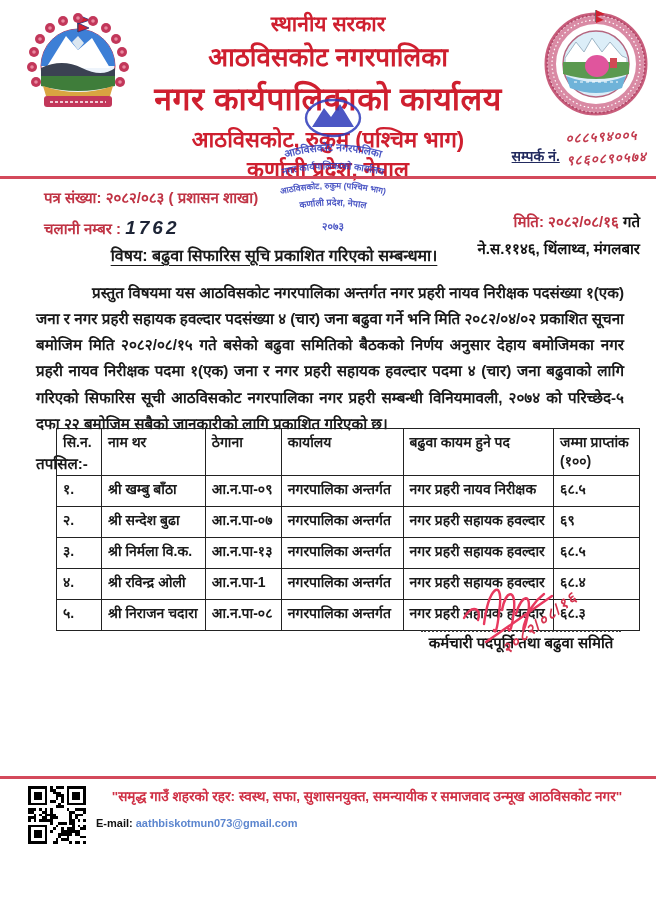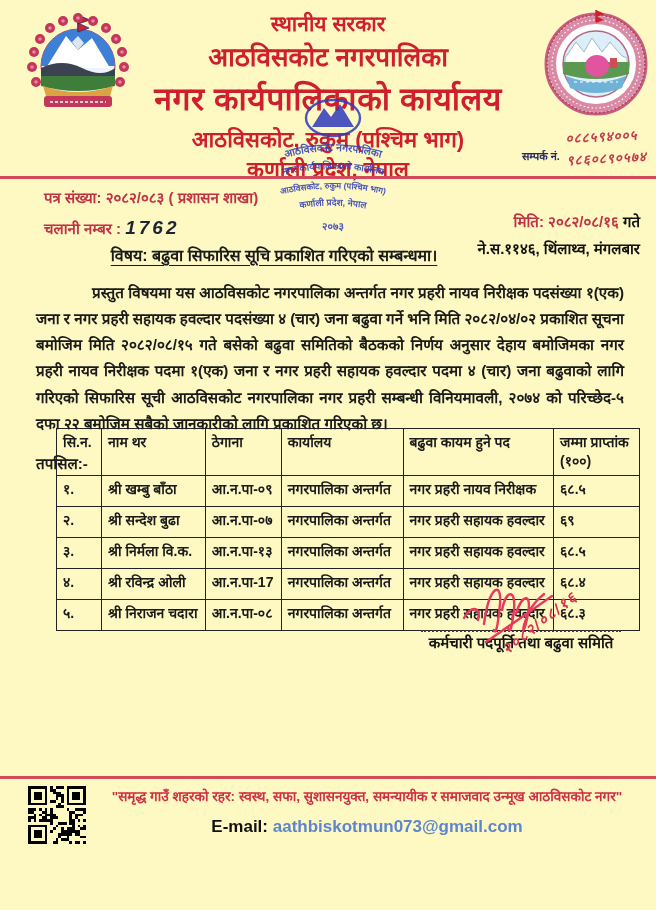--- a/index.html
+++ b/index.html
@@ -1,33 +1,33 @@
 <!DOCTYPE html>
 <html><head>
 <meta charset="utf-8">
 <style>
   html,body{margin:0;padding:0;background:#888;}
   .page{
     position:relative;width:656px;height:910px;margin:0 auto;
-    background:#fef9c3;overflow:hidden;
+    background:#ffffff;overflow:hidden;
     font-family:"Liberation Sans","DejaVu Sans",sans-serif;
     color:#1a1a1a;
   }
   
   .header-text{position:absolute;top:10px;left:0;width:656px;text-align:center;line-height:1.15;}
   .h-gov{font-size:21px;font-weight:700;color:#cf1f2f;margin:2px 0;}
   .h-muni{font-size:26px;font-weight:700;color:#cf1f2f;margin:7px 0 0 0;}
   .h-office{font-size:32px;font-weight:800;color:#cf1f2f;margin:8px 0 0 0;letter-spacing:.5px;}
   .h-addr1{font-size:22px;font-weight:700;color:#cf1f2f;margin:9px 0 0 0;}
   .h-addr2{font-size:22px;font-weight:700;color:#cf1f2f;margin:5px 0 0 0;}
   .logo{position:absolute;}
   .logo-left{left:22px;top:12px;}
   .logo-right{left:540px;top:6px;}
   .contact{position:absolute;top:126px;right:4px;display:flex;align-items:center;gap:6px;}
-  .contact-label{font-size:11px;font-weight:700;color:#222a5e;padding-top:16px;}
+  .contact-label{font-size:14px;font-weight:700;color:#222a5e;padding-top:16px;text-decoration:underline;}
   .contact-nums{display:flex;flex-direction:column;color:#c23b4e;font-size:13.5px;font-style:italic;font-weight:600;letter-spacing:1px;transform:rotate(-3deg);line-height:1.6;padding-right:6px;}
   .stamp{position:absolute;left:258px;top:94px;width:150px;height:145px;pointer-events:none;}
   .rule-top{position:absolute;top:176px;left:0;width:656px;border-top:3px solid #d4495b;}
   
   .meta{position:absolute;top:184px;left:44px;width:596px;display:flex;justify-content:space-between;}
   .meta-left{font-size:15px;font-weight:700;color:#c03344;line-height:1.8;}
   .chalani-value{color:#1d2436;font-style:italic;font-size:19px;letter-spacing:3px;font-weight:600;}
   .meta-right{text-align:right;font-size:15px;font-weight:700;line-height:1.8;margin-top:24px;}
   .date-red{color:#c03344;}
   .date-black{color:#111;}
@@ -49,21 +49,21 @@
   .sign-svg{position:absolute;left:58px;top:-14px;}
   .sign-dots{margin:44px auto 0 auto;width:200px;border-bottom:2.5px dotted #3a3a3a;}
   .sign-title{font-size:15px;font-weight:800;color:#151515;}
   .sign-date{position:absolute;left:96px;top:26px;color:#d63550;font-size:15px;font-style:italic;font-weight:700;letter-spacing:2px;transform:rotate(-38deg);white-space:nowrap;}
   
   .footer{position:absolute;top:776px;left:0;width:656px;border-top:3px solid #d4495b;}
   .footer-inner{display:flex;margin-top:7px;}
   .qr-box{margin-left:28px;width:58px;height:58px;flex:0 0 auto;}
   .footer-text{flex:1;padding:2px 18px 0 10px;text-align:center;}
   .slogan{font-size:13.6px;font-weight:700;color:#cf2f44;line-height:1.3;}
-  .email-row{margin-top:11px;font-size:17px;display:flex;justify-content:center;gap:44px;}
+  .email-row{margin-top:11px;font-size:11px;display:flex;gap:44px;}
   .email-label{font-weight:800;color:#111;}
   .email{color:#5c86cf;font-weight:600;}
 </style>
 </head>
 <body>
 
 <div class="page">
 
   <div class="logo logo-left">
     <svg width="112" height="112" viewBox="0 0 112 112">
@@ -235,21 +235,21 @@
         <td>३.</td>
           <td>श्री निर्मला वि.क.</td>
           <td>आ.न.पा-१३</td>
           <td>नगरपालिका अन्तर्गत</td>
           <td>नगर प्रहरी सहायक हवल्दार</td>
           <td>६८.५</td>
       </tr>
       <tr>
         <td>४.</td>
           <td>श्री रविन्द्र ओली</td>
-          <td>आ.न.पा-17</td>
+          <td>आ.न.पा-1</td>
           <td>नगरपालिका अन्तर्गत</td>
           <td>नगर प्रहरी सहायक हवल्दार</td>
           <td>६८.४</td>
       </tr>
       <tr>
         <td>५.</td>
           <td>श्री निराजन चदारा</td>
           <td>आ.न.पा-०८</td>
           <td>नगरपालिका अन्तर्गत</td>
           <td>नगर प्रहरी सहायक हवल्दार</td>

